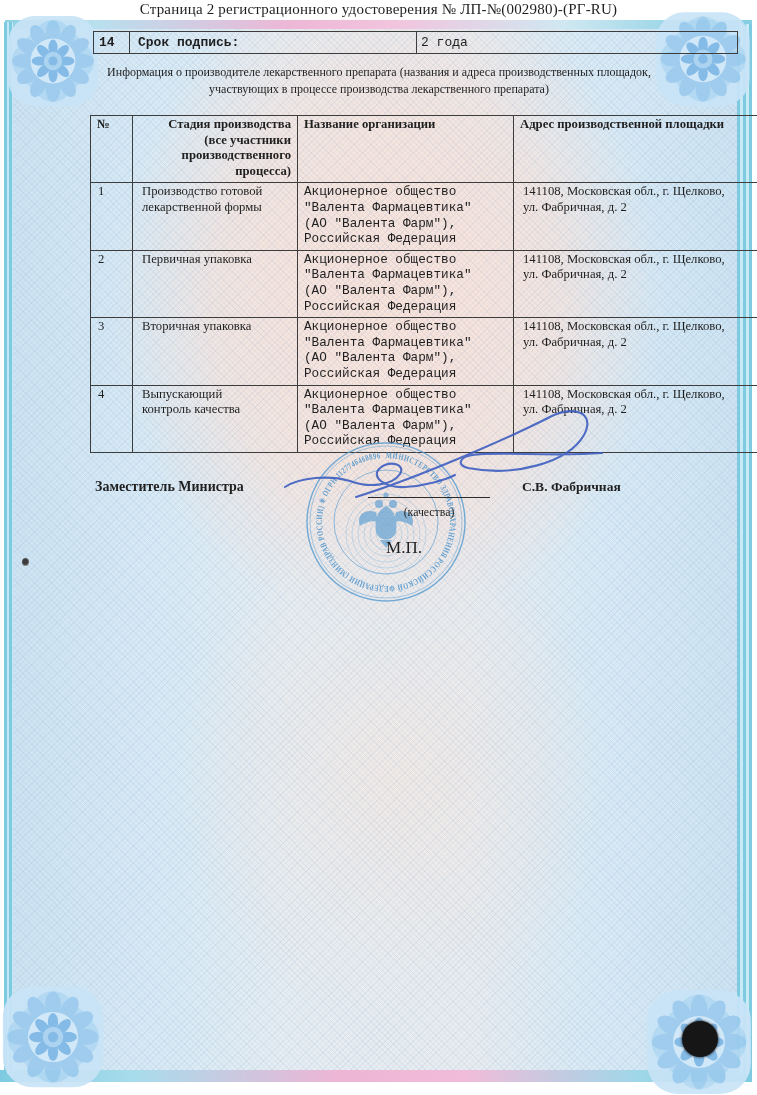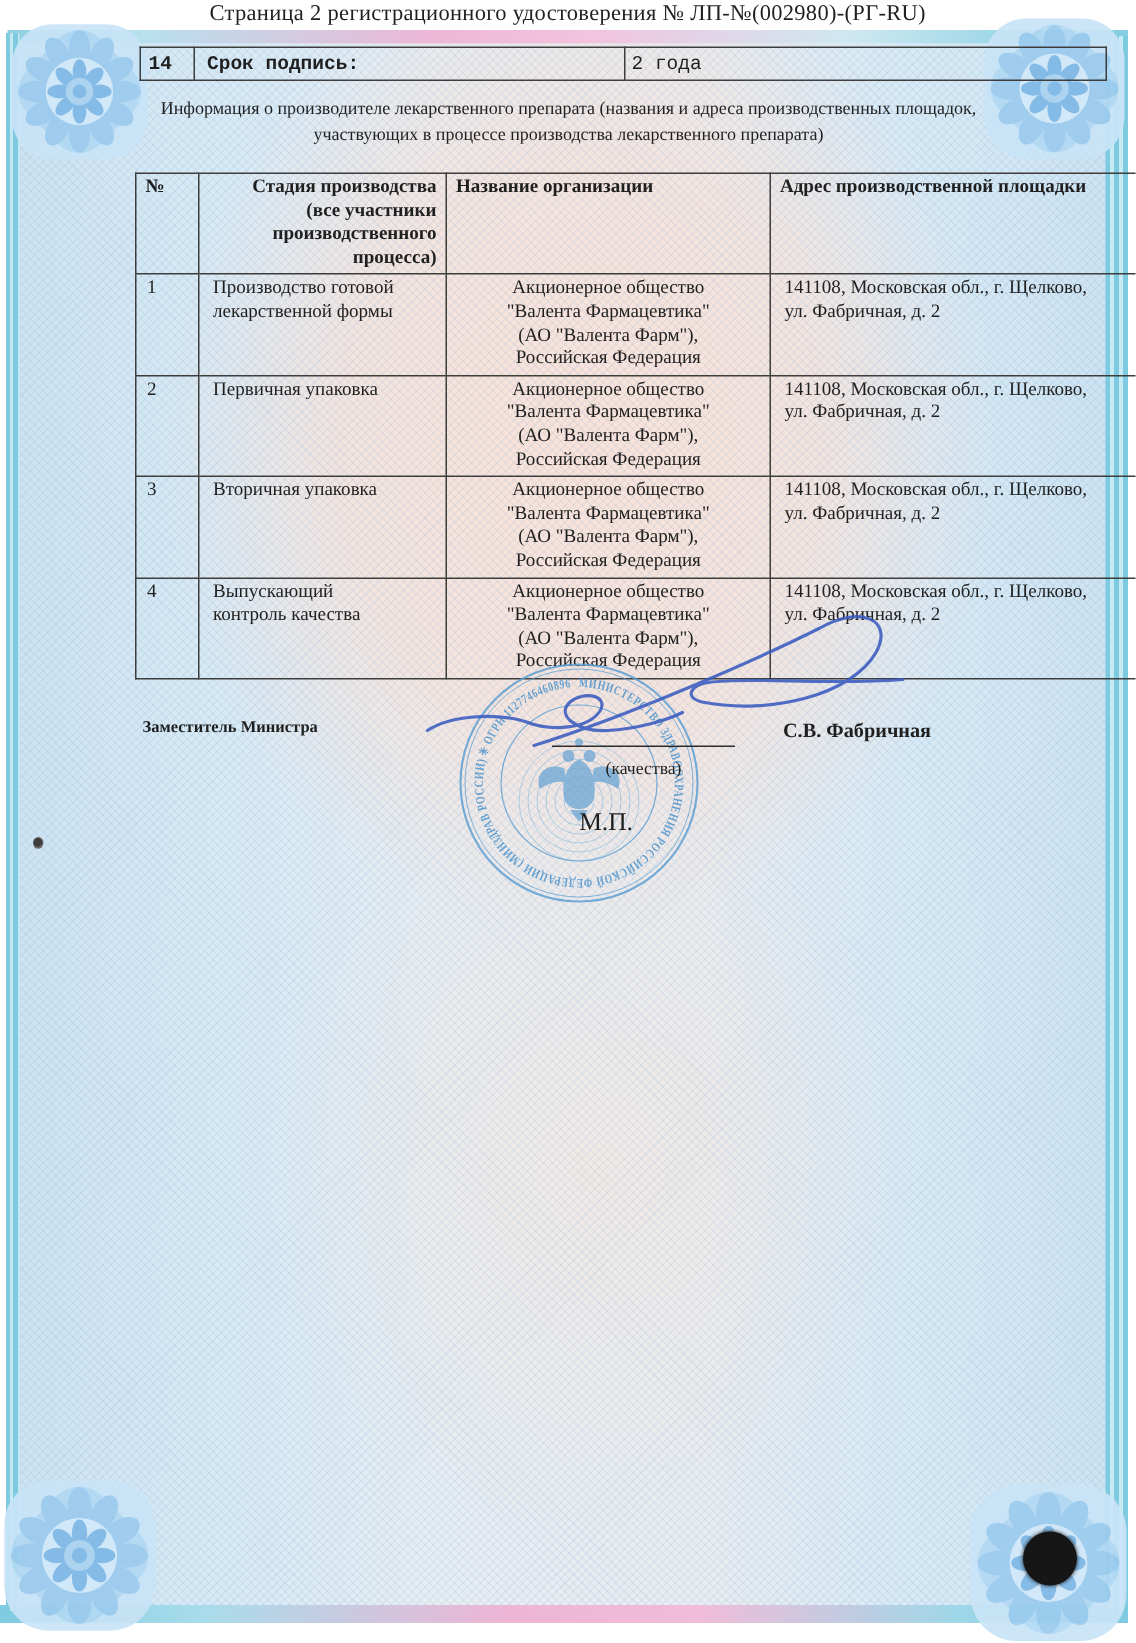--- a/index.html
+++ b/index.html
@@ -75,25 +75,25 @@
     border:1.2px solid #3d3d3d;vertical-align:top;
     font-size:12.7px;line-height:15.6px;padding:1px 6px 3px 6px;
     background:transparent;font-weight:normal;text-align:left;
   }
   .main-table th{font-weight:bold;white-space:pre-line;}
   .main-table .col-num{width:29px;}
   .main-table .col-stage{width:152px;text-align:right;}
   .main-table .col-org{width:203px;}
   .main-table .col-addr{width:242px;}
   .main-table td.cell-stage{white-space:pre-line;padding-left:9px;}
-  .main-table td.cell-org{white-space:pre-line;text-align:center;}
+  .main-table td.cell-org{white-space:pre-line;text-align:left;font-family:Liberation Mono, monospace;}
   .main-table td.cell-addr{white-space:pre-line;padding-left:9px;}
   .main-table td.cell-num{padding-left:7px;}
   
-  .sig-minister{position:absolute;left:95px;top:479px;font-size:11px;font-weight:bold;}
+  .sig-minister{position:absolute;left:95px;top:479px;font-size:14px;font-weight:bold;}
   .sig-name{position:absolute;left:522px;top:479px;font-size:13.5px;font-weight:bold;}
   .sig-line{position:absolute;left:368px;top:497px;width:122px;border-top:1.4px solid #2c2c2c;}
   .sig-caption{position:absolute;left:360px;top:505px;width:138px;text-align:center;font-size:11.8px;}
   .seal-caption{position:absolute;left:352px;top:538px;width:70px;text-align:right;font-size:17px;}
   .seal{position:absolute;left:302px;top:438px;width:168px;height:168px;opacity:.85;}
   .signature-ink{position:absolute;left:270px;top:405px;width:345px;height:100px;}
 </style>
 </head>
 <body>
 

